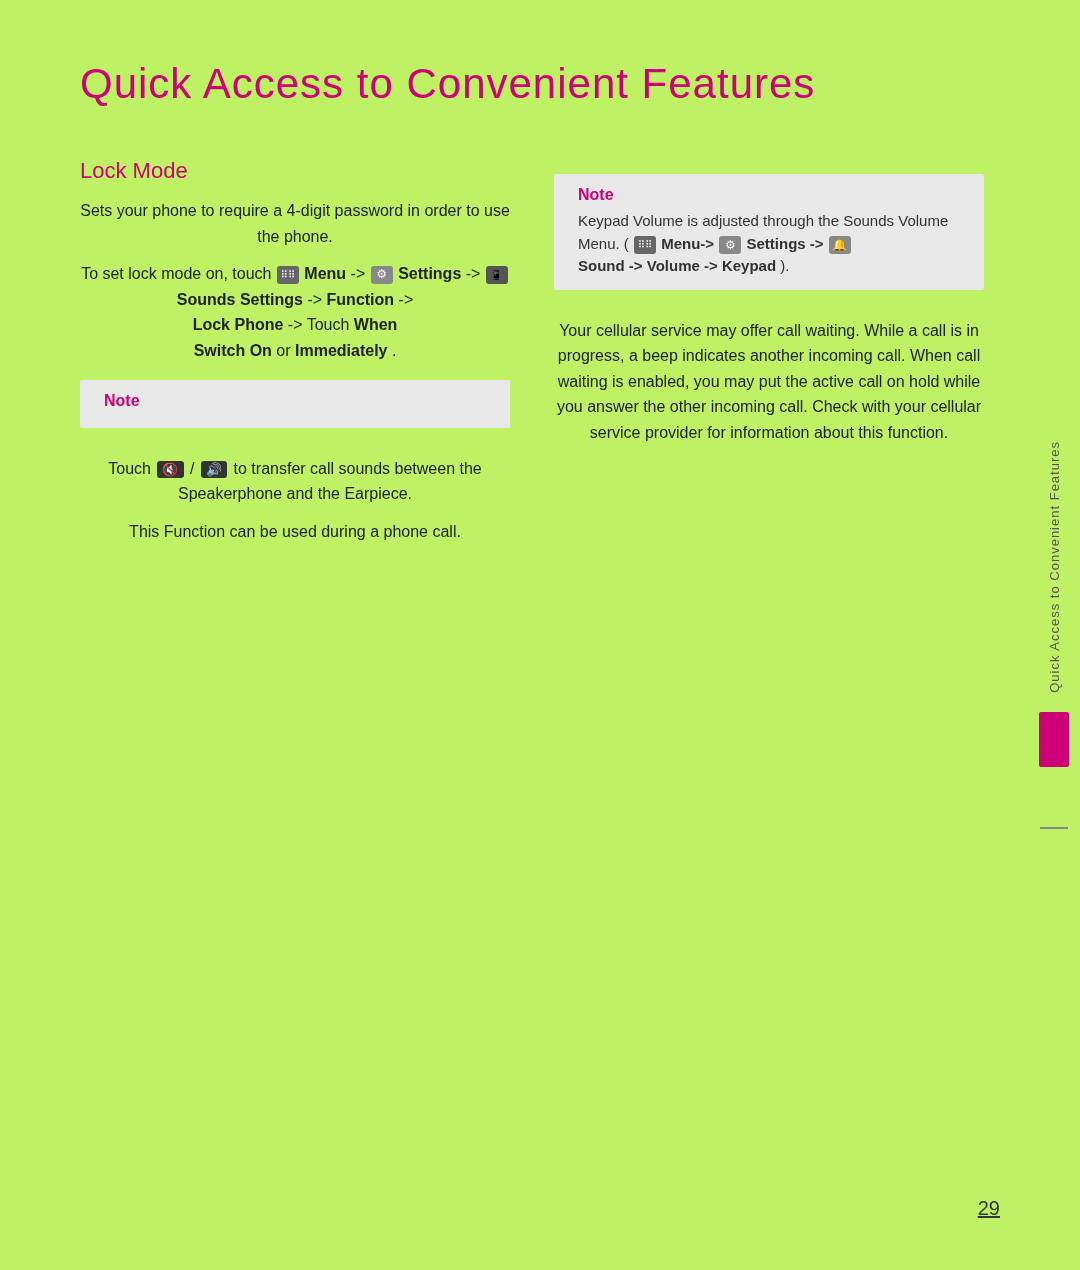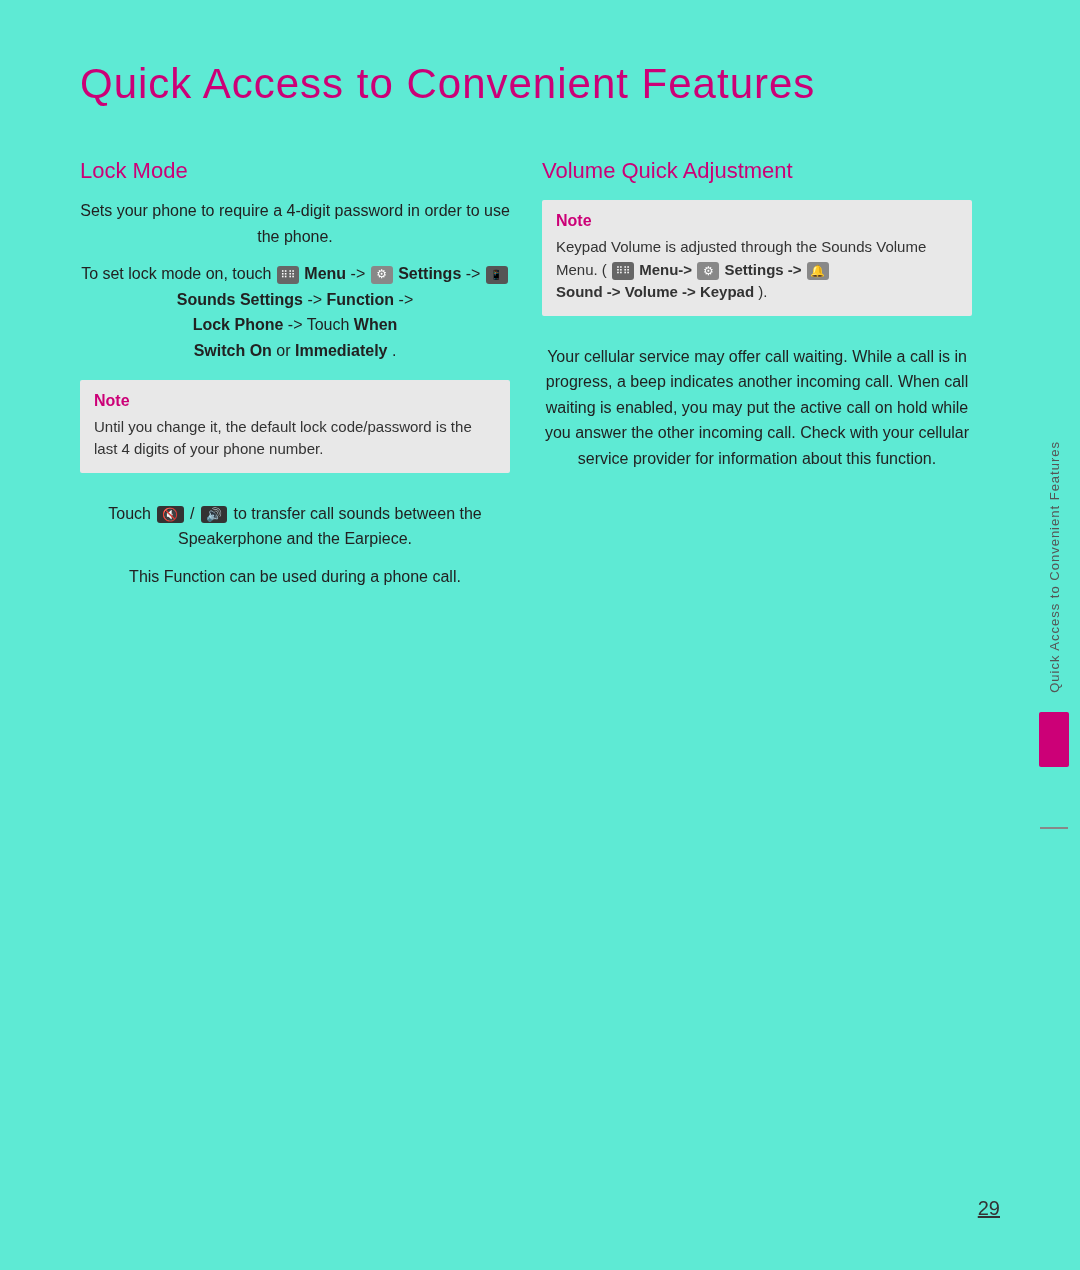--- a/index.html
+++ b/index.html
@@ -13,37 +13,37 @@
       font-family: Arial, sans-serif;
       width: 1080px;
       min-height: 1270px;
       position: relative;
       overflow: hidden;
     }
 
     .page-container {
       width: 1080px;
       min-height: 1270px;
-      background: #5eead4;
+      background: #bef264;
       padding: 60px 80px 60px 80px;
       position: relative;
     }
 
     .page-title {
       font-size: 42px;
       color: #cc0077;
       font-weight: 300;
       letter-spacing: 1px;
       margin-bottom: 50px;
       font-family: Arial, sans-serif;
     }
 
     .content-columns {
       display: flex;
-      gap: 32px;
+      gap: 44px;
       position: relative;
     }
 
     .left-column {
       flex: 1;
       max-width: 430px;
     }
 
     .right-column {
       flex: 1;
@@ -65,21 +65,21 @@
       text-align: center;
     }
 
     .bold-text {
       font-weight: bold;
     }
 
     .note-box {
       background: #e8e8e8;
       border: none;
-      padding: 12px 14px;
+      padding: 12px 24px;
       margin: 16px 0 24px 0;
       border-radius: 2px;
     }
 
     .note-label {
       font-size: 16px;
       font-weight: bold;
       color: #cc0077;
       margin-bottom: 6px;
       display: block;
@@ -255,21 +255,20 @@
           <span class="bold-text">Lock Phone</span>
           <span> -&gt; Touch  </span>
           <span class="bold-text">When<br>Switch On</span>
           <span> or </span>
           <span class="bold-text">Immediately</span>
           <span>.</span>
         </p>
 
         <div class="note-box">
           <span class="note-label">Note</span>
-          <span class="note-text">Until you change it, the default lock code/password is the last 4 digits of your phone number.</span>
         </div>
       </div>
 
       <div class="section-divider">
         <p class="section-text">
           <span>Touch </span>
           <span class="speaker-icon-box" title="Speaker mute icon">
             <span>🔇</span>
           </span>
           <span>/ </span>
@@ -279,21 +278,20 @@
           <span> to transfer call sounds between the Speakerphone and the Earpiece.</span>
         </p>
         <p class="section-text">This Function can be used during a phone call.</p>
       </div>
 
     </div>
 
     <div class="right-column">
 
       <div class="section-divider">
-        <h2 class="section-heading">Volume Quick Adjustment</h2>
 
         <div class="note-box">
           <span class="note-label">Note</span>
           <span class="note-text">
             <span>Keypad Volume is adjusted through the Sounds Volume Menu. (</span>
             <span class="icon-menu" title="Menu icon">⠿⠿</span>
             <span class="bold-text"> Menu-&gt; </span>
             <span class="icon-gear" title="Settings gear icon">⚙</span>
             <span class="bold-text"> Settings -&gt; </span>
             <span class="sound-icon-box" title="Sound icon">🔔</span>

